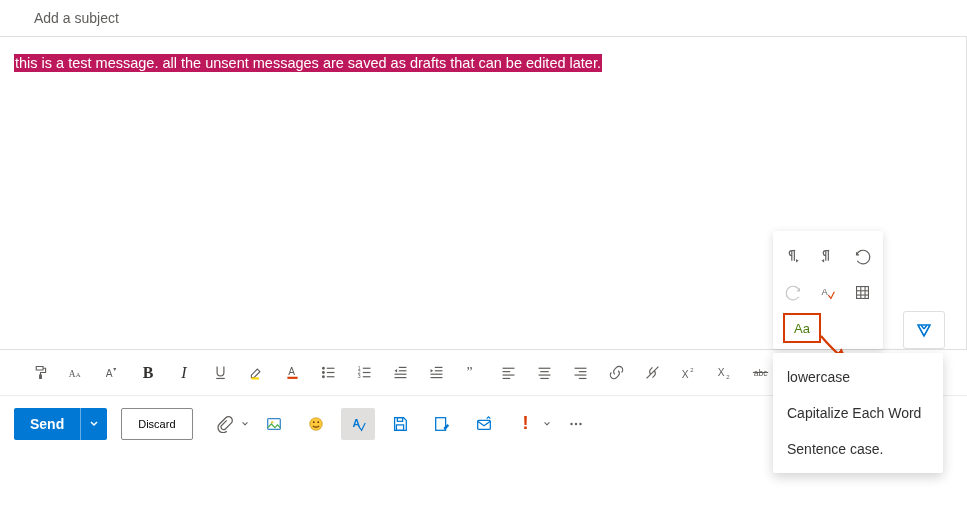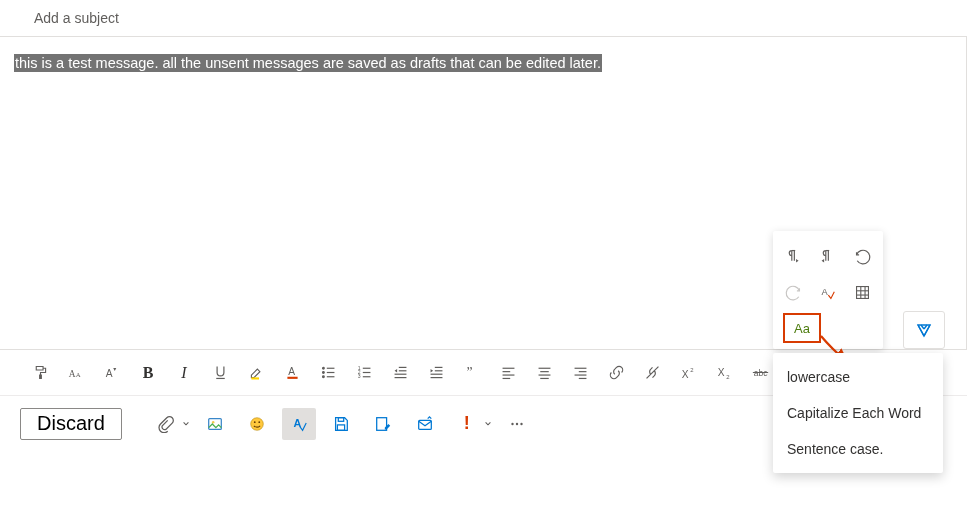--- a/index.html
+++ b/index.html
@@ -25,21 +25,21 @@
     color: #605e5c;
     margin-left: 20px;
   }
   .subject-input::placeholder { color: #605e5c; }
   .body-area {
     padding: 18px 14px 10px 14px;
     height: 312px;
     border-right: 1px solid #e1dfdd;
   }
   .selected-text {
-    background: #737373;
+    background: #be185d;
     color: #fff;
     font-size: 14.5px;
     padding: 1px 1px;
     display: inline;
   }
   .format-toolbar {
     display: flex;
     align-items: center;
     gap: 0;
     padding: 6px 10px 6px 22px;
@@ -93,25 +93,25 @@
     padding: 0 8px;
     cursor: pointer;
     border-radius: 0 2px 2px 0;
     display:flex;align-items:center;justify-content:center;
   }
   .discard-btn {
     background: #fff;
     border: 1px solid #8a8886;
     padding: 0 16px;
     height: 32px;
-    font-size: 20px;
+    font-size: 11px;
     cursor: pointer;
     border-radius: 2px;
     margin-left: 6px;
-    margin-right: 18px;
+    margin-right: 6px;
   }
   .ab {
     width: 34px;
     height: 32px;
     display: flex;
     align-items: center;
     justify-content: center;
     color: #605e5c;
     border: none;
     background: transparent;
@@ -333,20 +333,28 @@
   </button>
   <button class="fb">
     <svg viewBox="0 0 20 20" fill="currentColor">
         <text x="2" y="14" font-size="10">abc</text>
         <line x1="1" y1="10" x2="19" y2="10" stroke="currentColor" stroke-width="1.2"></line>
       </svg>
   </button>
 </div>
 
 <div class="action-bar">
+  <div class="send-btn">
+    <button class="send-main">Send</button>
+    <button class="send-split">
+      <svg width="10" height="10" viewBox="0 0 10 10" fill="none" stroke="#fff" stroke-width="1.5">
+          <path d="M2 3l3 3 3-3"></path>
+        </svg>
+    </button>
+  </div>
   <button class="discard-btn">Discard</button>
 
   <button class="ab">
     <svg viewBox="0 0 20 20" fill="none" stroke="currentColor" stroke-width="1.4">
         <path d="M13 6l-6 6a3 3 0 004 4l7-7a4 4 0 00-6-6l-7 7a5 5 0 008 8"></path>
       </svg>
   </button>
   <span style="width:8px;display:flex;align-items:center;justify-content:center;color:#605e5c;margin-left:-8px;">
      <svg width="8" height="8" viewBox="0 0 10 10" stroke="currentColor" stroke-width="1.4" fill="none">
         <path d="M2 3l3 3 3-3"></path>

